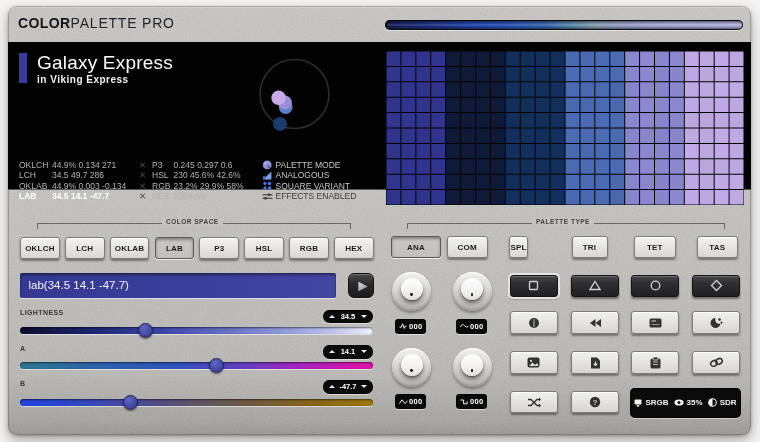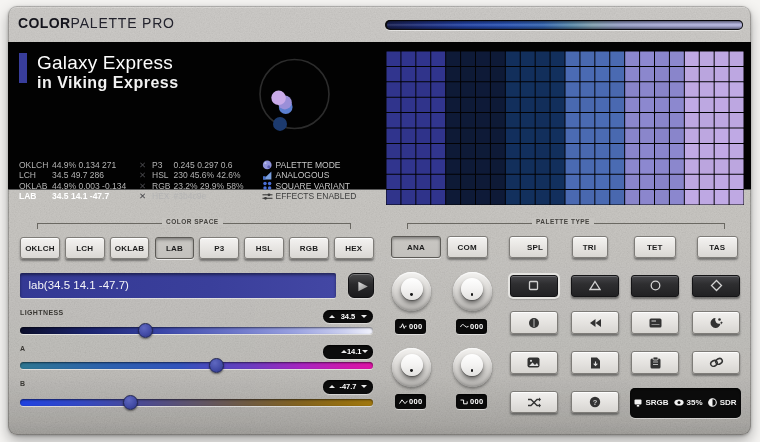--- a/index.html
+++ b/index.html
@@ -14,21 +14,21 @@
   #logo .lt{font-weight:400;color:#23232d;letter-spacing:0.8px;}
   #pill{left:377px;top:13.5px;width:358px;height:10.5px;border-radius:6px;background:#0e0e12;
     box-shadow:inset 0 1px 2px rgba(0,0,0,0.8), 0 1px 0 rgba(255,255,255,0.5);padding:1.5px;}
   #pill .grad{width:100%;height:100%;border-radius:4.5px;
     background:linear-gradient(180deg,rgba(5,5,15,0.50) 0%,rgba(5,5,15,0.10) 32%,rgba(255,255,255,0.12) 48%,rgba(5,5,15,0.10) 68%,rgba(5,5,15,0.50) 100%),
       linear-gradient(90deg,#192153 0%,#1f307e 10%,#2343a6 22%,#2b55b6 34%,#3566b2 44%,#5b8cac 52%,#84a2b2 58%,#9aa2ca 66%,#a9abd6 78%,#b4b4de 100%);}
   
   #screen{left:0;top:36px;width:743px;height:148px;background:#020202;transform:translateZ(0);border-bottom:1px solid rgba(255,255,255,0.35);}
   #bluebar{left:11px;top:11px;width:8px;height:30px;background:#383d9b;}
   #title{left:29px;top:9.5px;font-size:19px;color:#fdfdfd;font-weight:400;letter-spacing:0.2px;transform:translateZ(0);}
-  #subtitle{left:29px;top:32px;font-size:16px;color:#f2f2f2;font-weight:700;letter-spacing:0.5px;transform:translateZ(0);}
+  #subtitle{left:29px;top:32px;font-size:10px;color:#f2f2f2;font-weight:700;letter-spacing:0.5px;transform:translateZ(0);}
   .infocol{font-size:8.5px;color:#b4b4b4;line-height:10.33px;transform:translateZ(0);}
   
   .btn{position:absolute;height:22px;border-radius:3px;
     background:linear-gradient(180deg,#f4f3f1 0%,#e7e5e2 50%,#d9d7d3 100%);
     border:1px solid #7e7c78;
     box-shadow:0 2px 2px rgba(40,40,40,0.5), inset 0 1px 0 rgba(255,255,255,0.9);
     color:#1c1c1c;font-size:8px;font-weight:bold;text-align:center;line-height:21px;letter-spacing:0.2px;}
   .btn.pressed{background:linear-gradient(180deg,#c9c7c3 0%,#c3c1bd 100%);
     box-shadow:inset 0 2px 3px rgba(0,0,0,0.35), 0 1px 0 rgba(255,255,255,0.7);
     border:1px solid #5c5a56;}
@@ -428,42 +428,42 @@
   <div class="slbl" style="left:12px;top:303px;">LIGHTNESS</div>
   <div class="spin" style="left:315px;top:303.5px;">
       <span class="tu"></span>
       <span>34.5</span>
       <span class="td"></span>
     </div>
   <div class="track" style="left:12px;top:320.5px;background:linear-gradient(90deg,#0b0e2a 0%,#1b2470 20%,#3a46a8 40%,#6a74c8 60%,#9aa2e0 78%,#ccd0f0 92%,#f2f3fc 100%);"></div>
   <div class="handle" style="left:129.5px;top:316.5px;"></div>
 
   <div class="slbl" style="left:12px;top:338.5px;">A</div>
-  <div class="spin" style="left:315px;top:339px;justify-content:flex-end;">
+  <div class="spin" style="left:315px;top:339px;">
       <span class="tu"></span>
       <span>14.1</span>
       <span class="td"></span>
     </div>
   <div class="track" style="left:12px;top:355.5px;background:linear-gradient(90deg,#2e7792 0%,#2c60ae 25%,#3153bc 45%,#6a3cc0 65%,#a824c0 80%,#cc18ae 92%,#de14a6 100%);"></div>
   <div class="handle" style="left:200.5px;top:351.5px;"></div>
 
   <div class="slbl" style="left:12px;top:374px;">B</div>
   <div class="spin" style="left:315px;top:374px;">
       <span class="tu"></span>
       <span>-47.7</span>
       <span class="td"></span>
     </div>
   <div class="track" style="left:12px;top:392.5px;background:linear-gradient(90deg,#2042e0 0%,#3448c0 18%,#4c4a90 35%,#5f5468 50%,#6f5a40 65%,#82621e 80%,#946e10 92%,#a07810 100%);"></div>
   <div class="handle" style="left:115px;top:388.5px;"></div>
 
   <div class="bracket" style="left:399px;top:216.5px;width:318px;"></div>
   <div class="bracketlbl" style="left:524px;top:211.5px;background:#c6c4c0;">PALETTE TYPE</div>
   <div class="btn pressed" style="left:383px;top:230px;width:50px;">ANA</div>
   <div class="btn" style="left:438.5px;top:230px;width:41.5px;">COM</div>
-  <div class="btn" style="left:501px;top:230px;width:39px;padding-left:13px;">SPL</div>
+  <div class="btn" style="left:501px;top:230px;width:19px;">SPL</div>
   <div class="btn" style="left:563.5px;top:230px;width:36px;">TRI</div>
   <div class="btn" style="left:626px;top:230px;width:41.5px;">TET</div>
   <div class="btn" style="left:688.5px;top:230px;width:41.5px;">TAS</div>
 
   <div class="knob" style="left:384px;top:266px;">
       <div class="cap">
         <div class="dot"></div>
       </div>
     </div>
   <div class="knob" style="left:444.5px;top:266px;">

